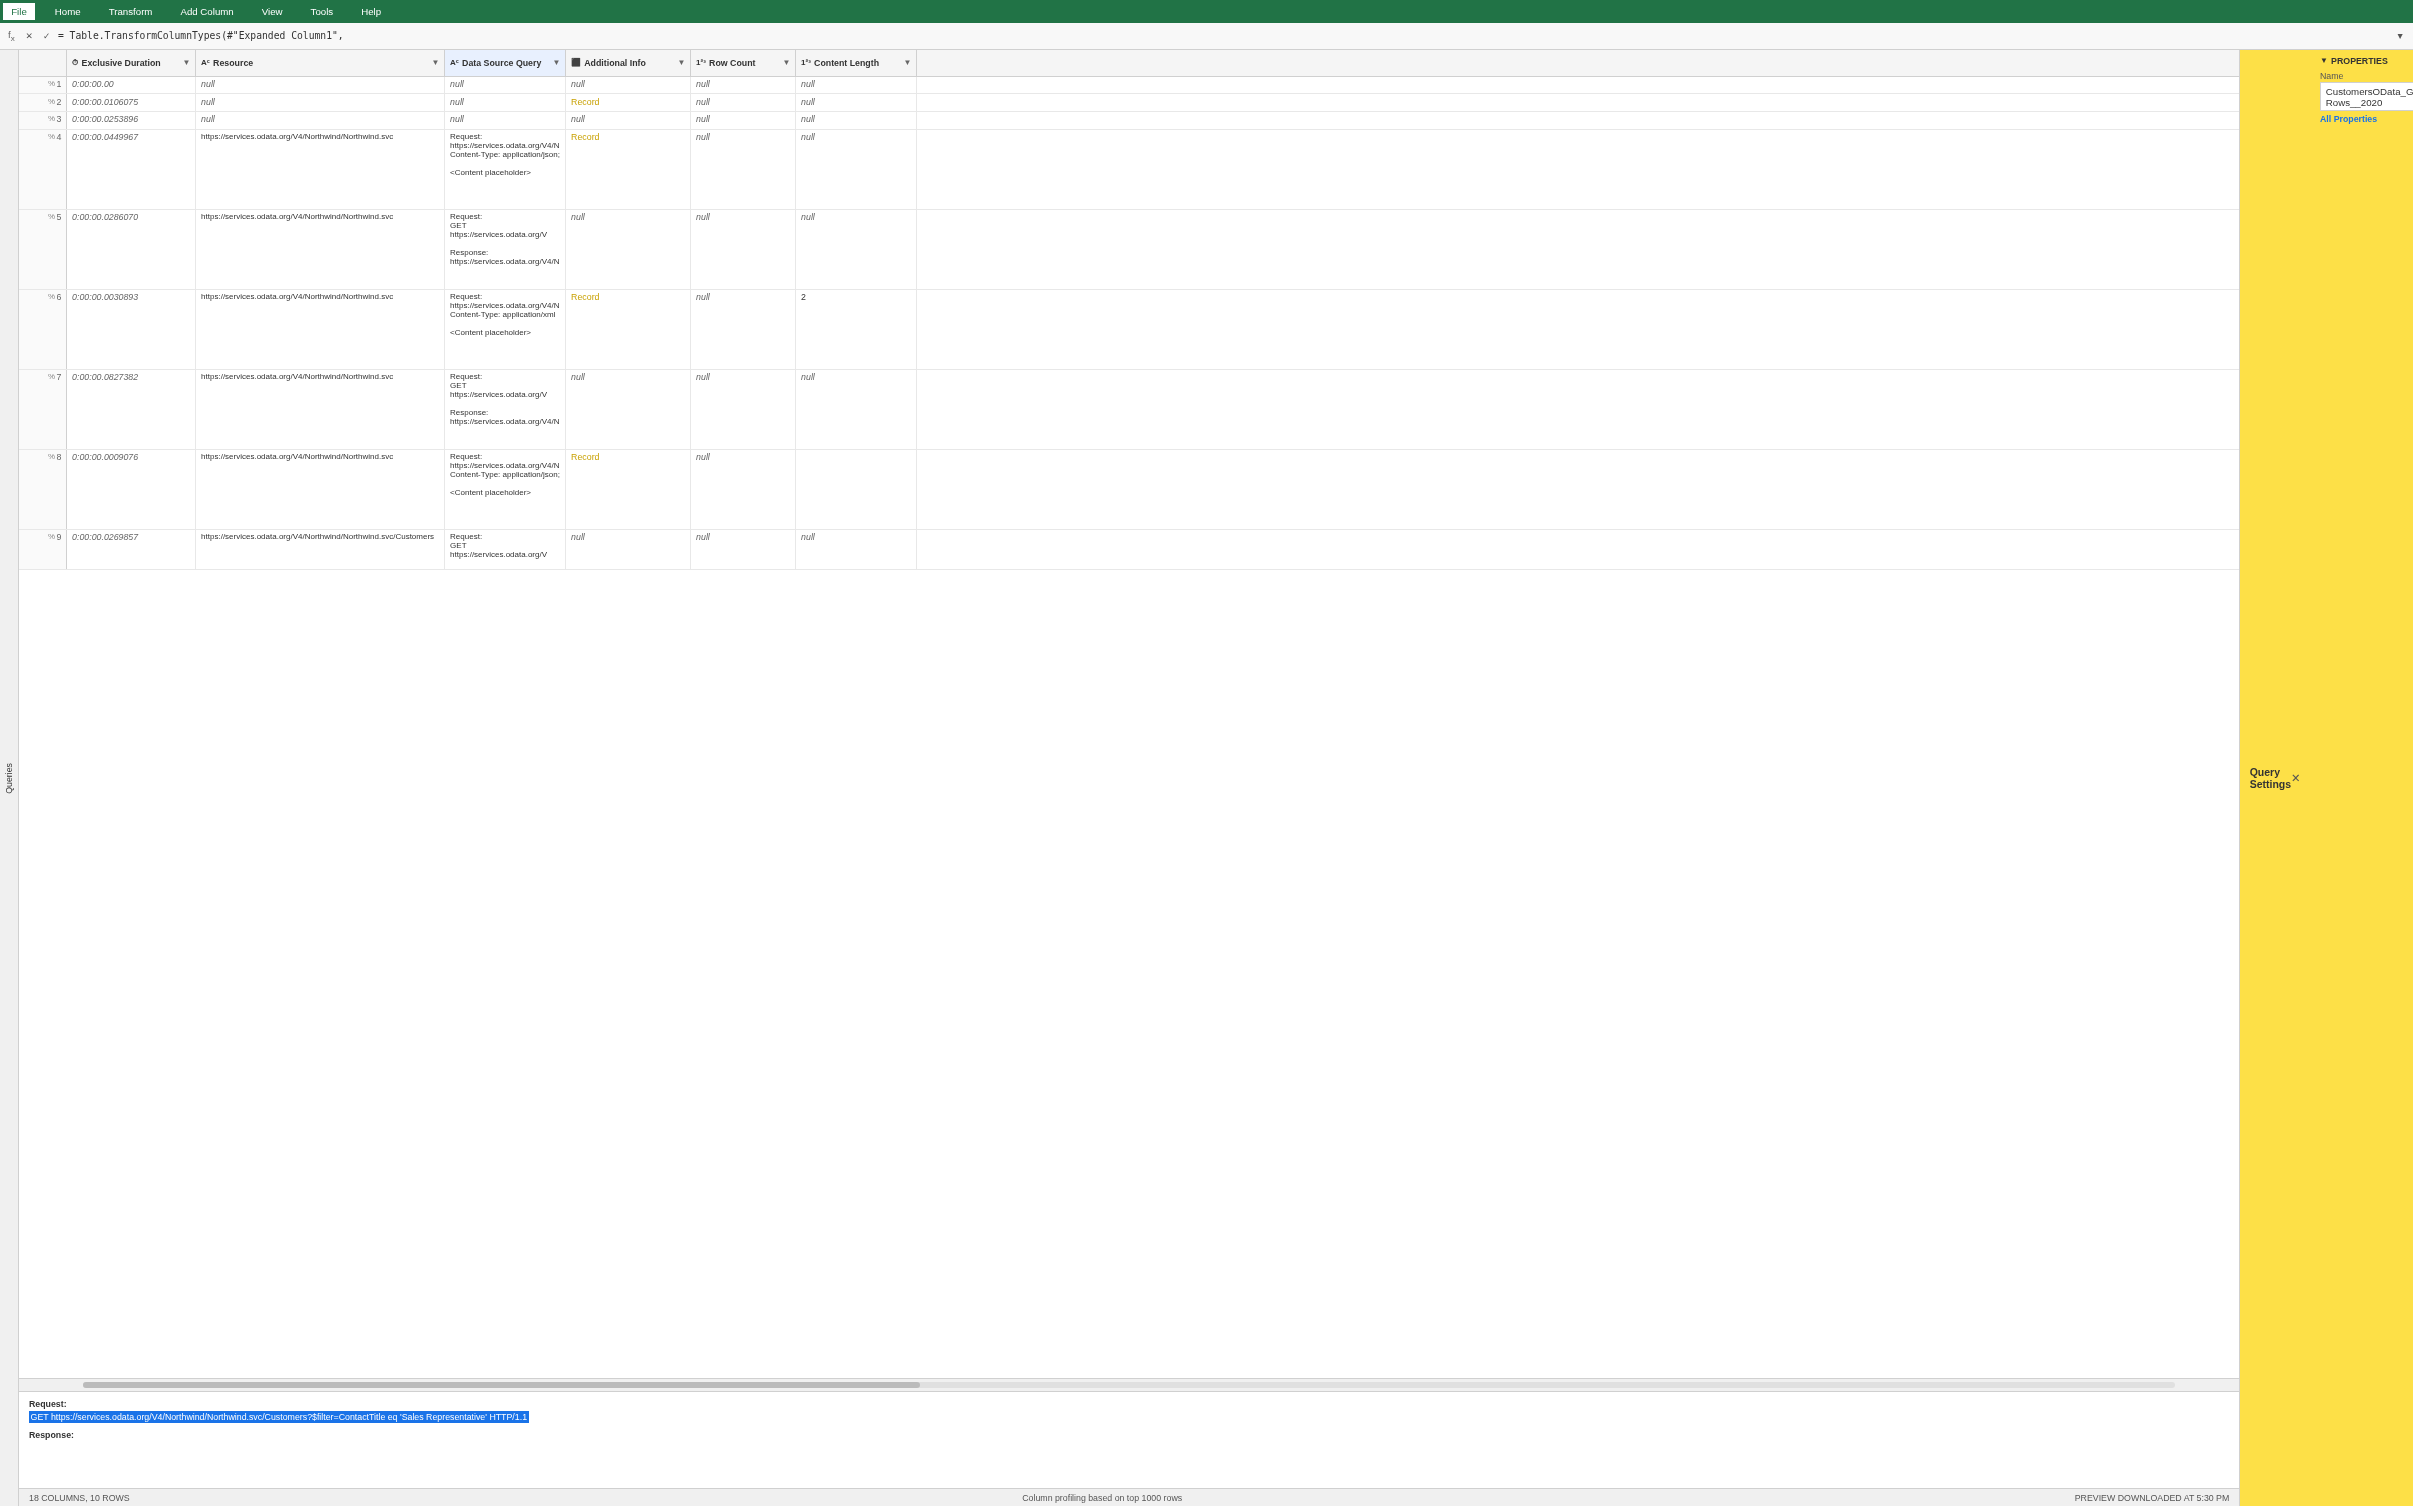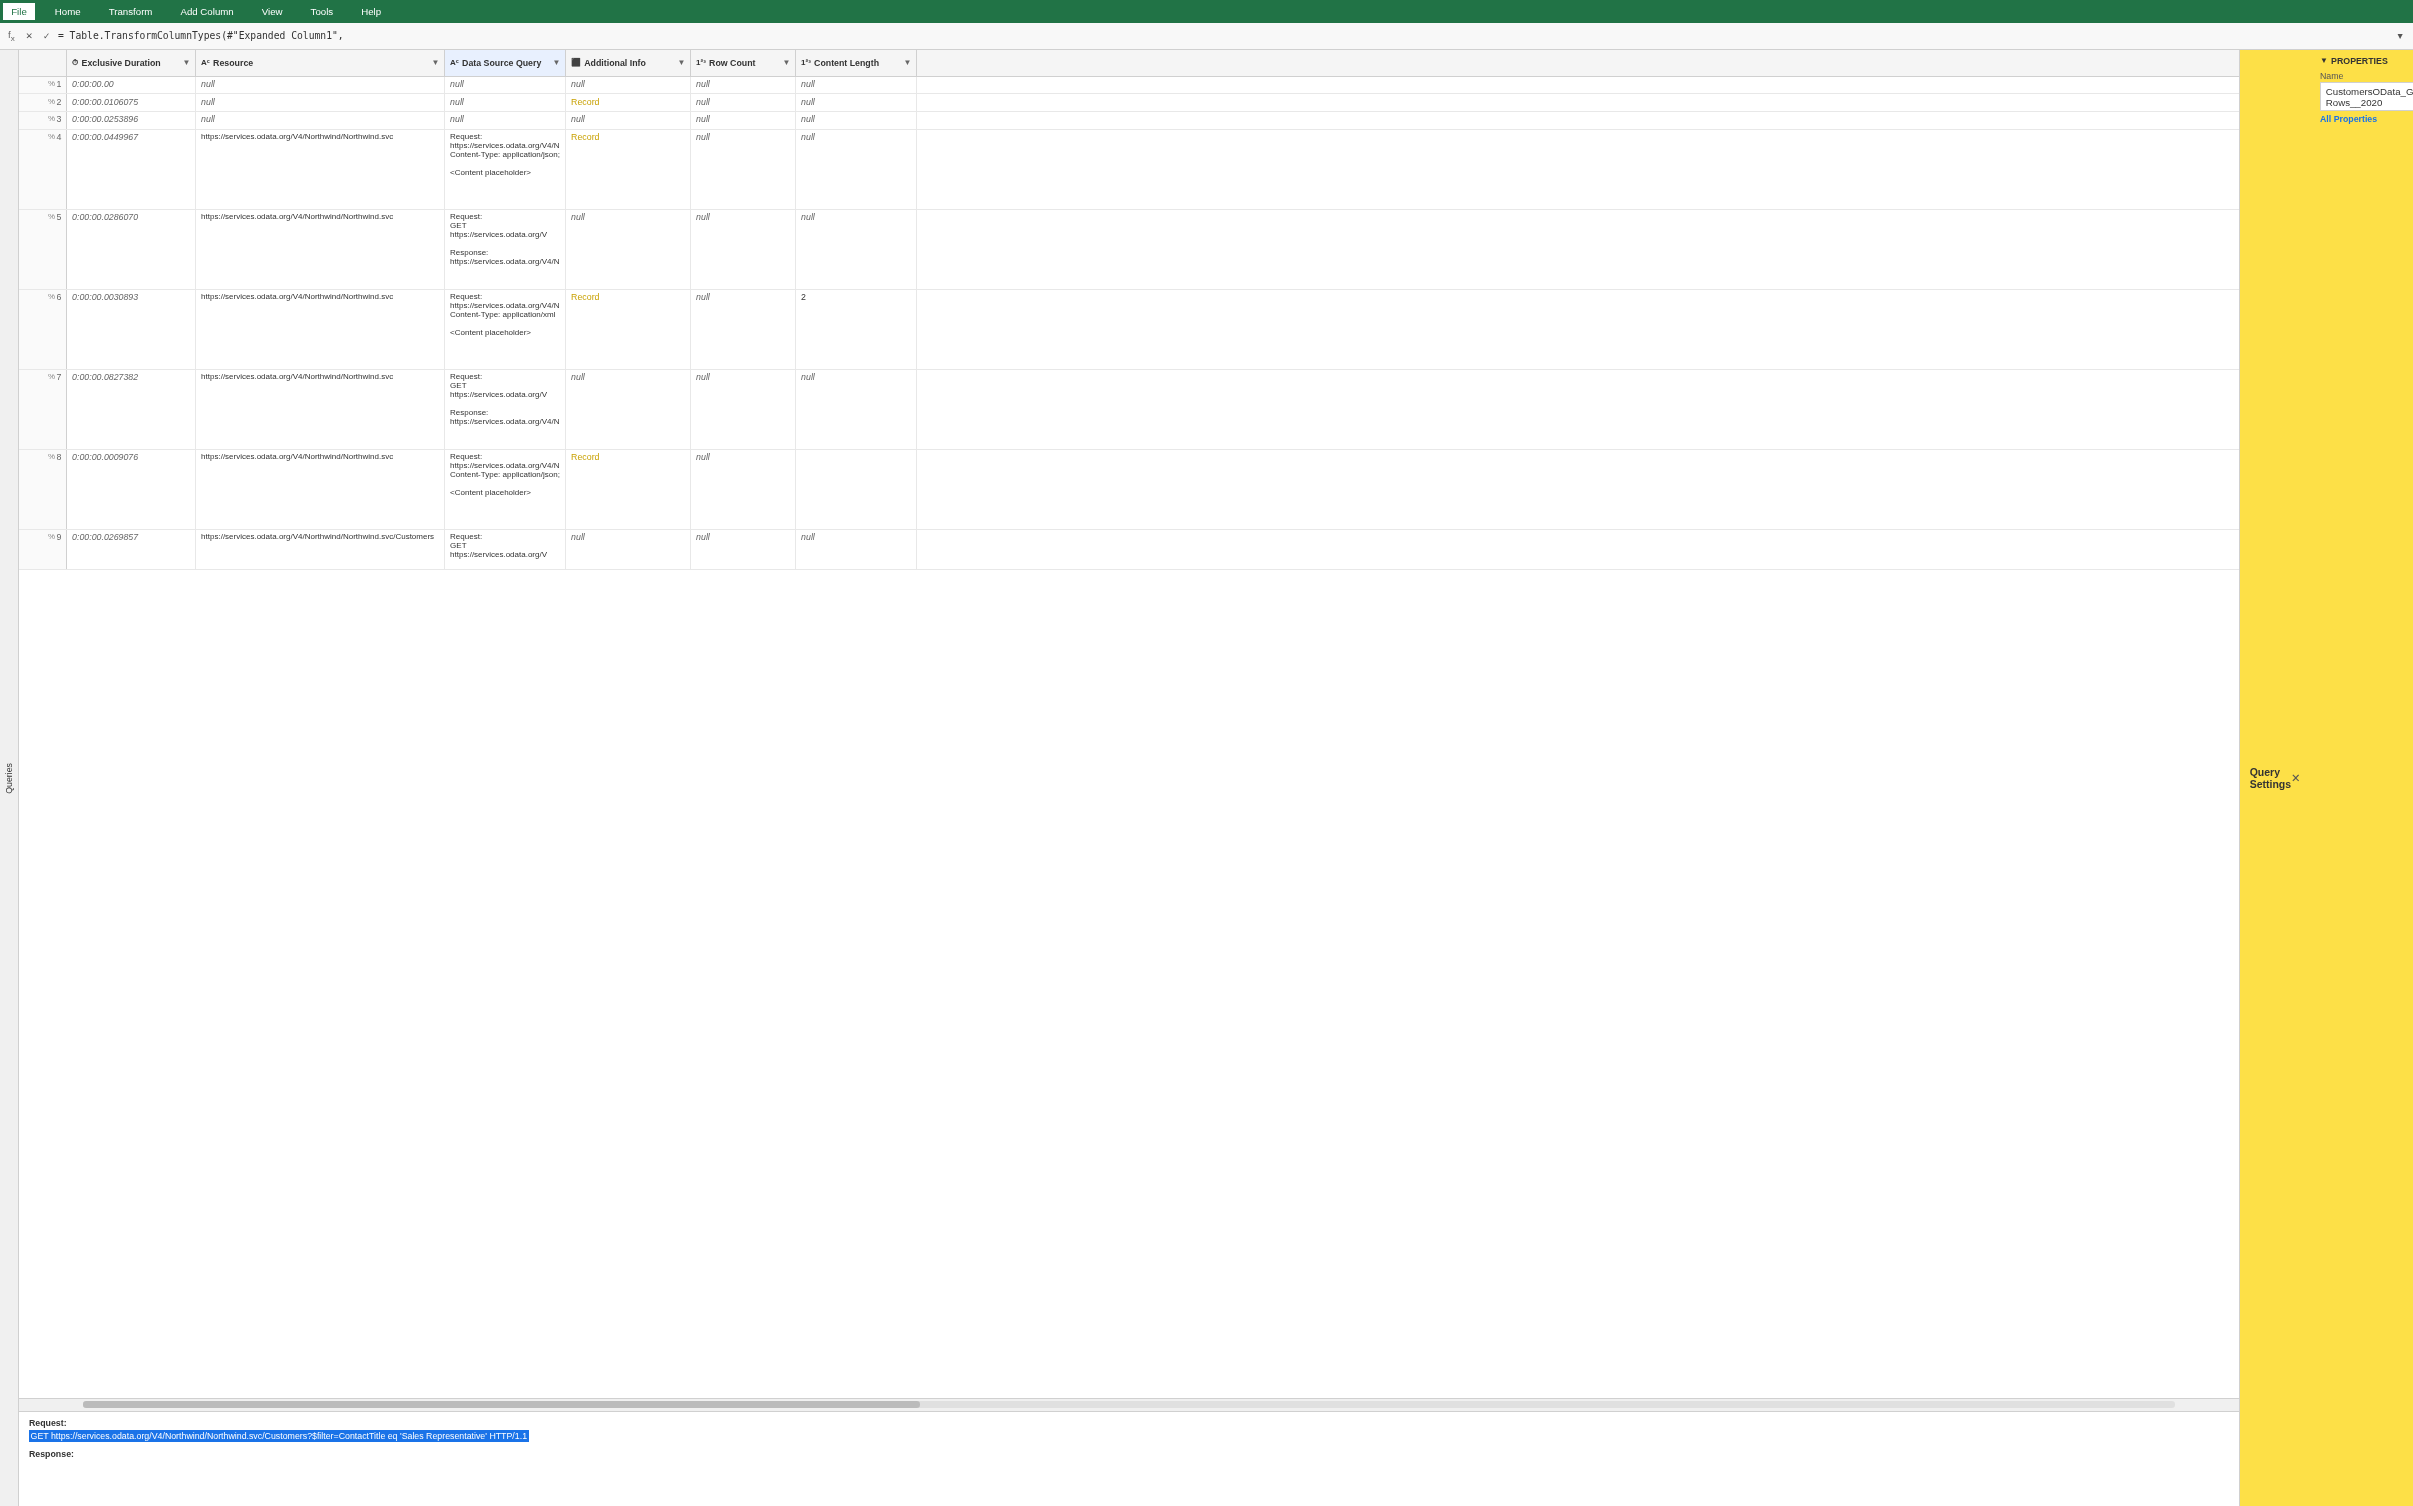--- a/index.html
+++ b/index.html
@@ -516,20 +516,25 @@
     </div>
 
     <div class="preview-panel">
       <div class="request-label">Request:</div>
       <div>
         <span class="highlighted-url">GET https://services.odata.org/V4/Northwind/Northwind.svc/Customers?$filter=ContactTitle eq 'Sales Representative' HTTP/1.1</span>
       </div>
       <div class="response-label" style="margin-top:8px;">Response:</div>
     </div>
 
+    <div class="status-bar">
+      <span>18 COLUMNS, 10 ROWS</span>
+      <span>Column profiling based on top 1000 rows</span>
+      <span>PREVIEW DOWNLOADED AT 5:30 PM</span>
+    </div>
   </div>
 
   <div class="right-panel">
     <div class="right-panel-header">
       <span class="panel-title">Query Settings</span>
       <span class="close-btn">✕</span>
     </div>
 
     <div class="properties-section">
       <div class="section-header">

